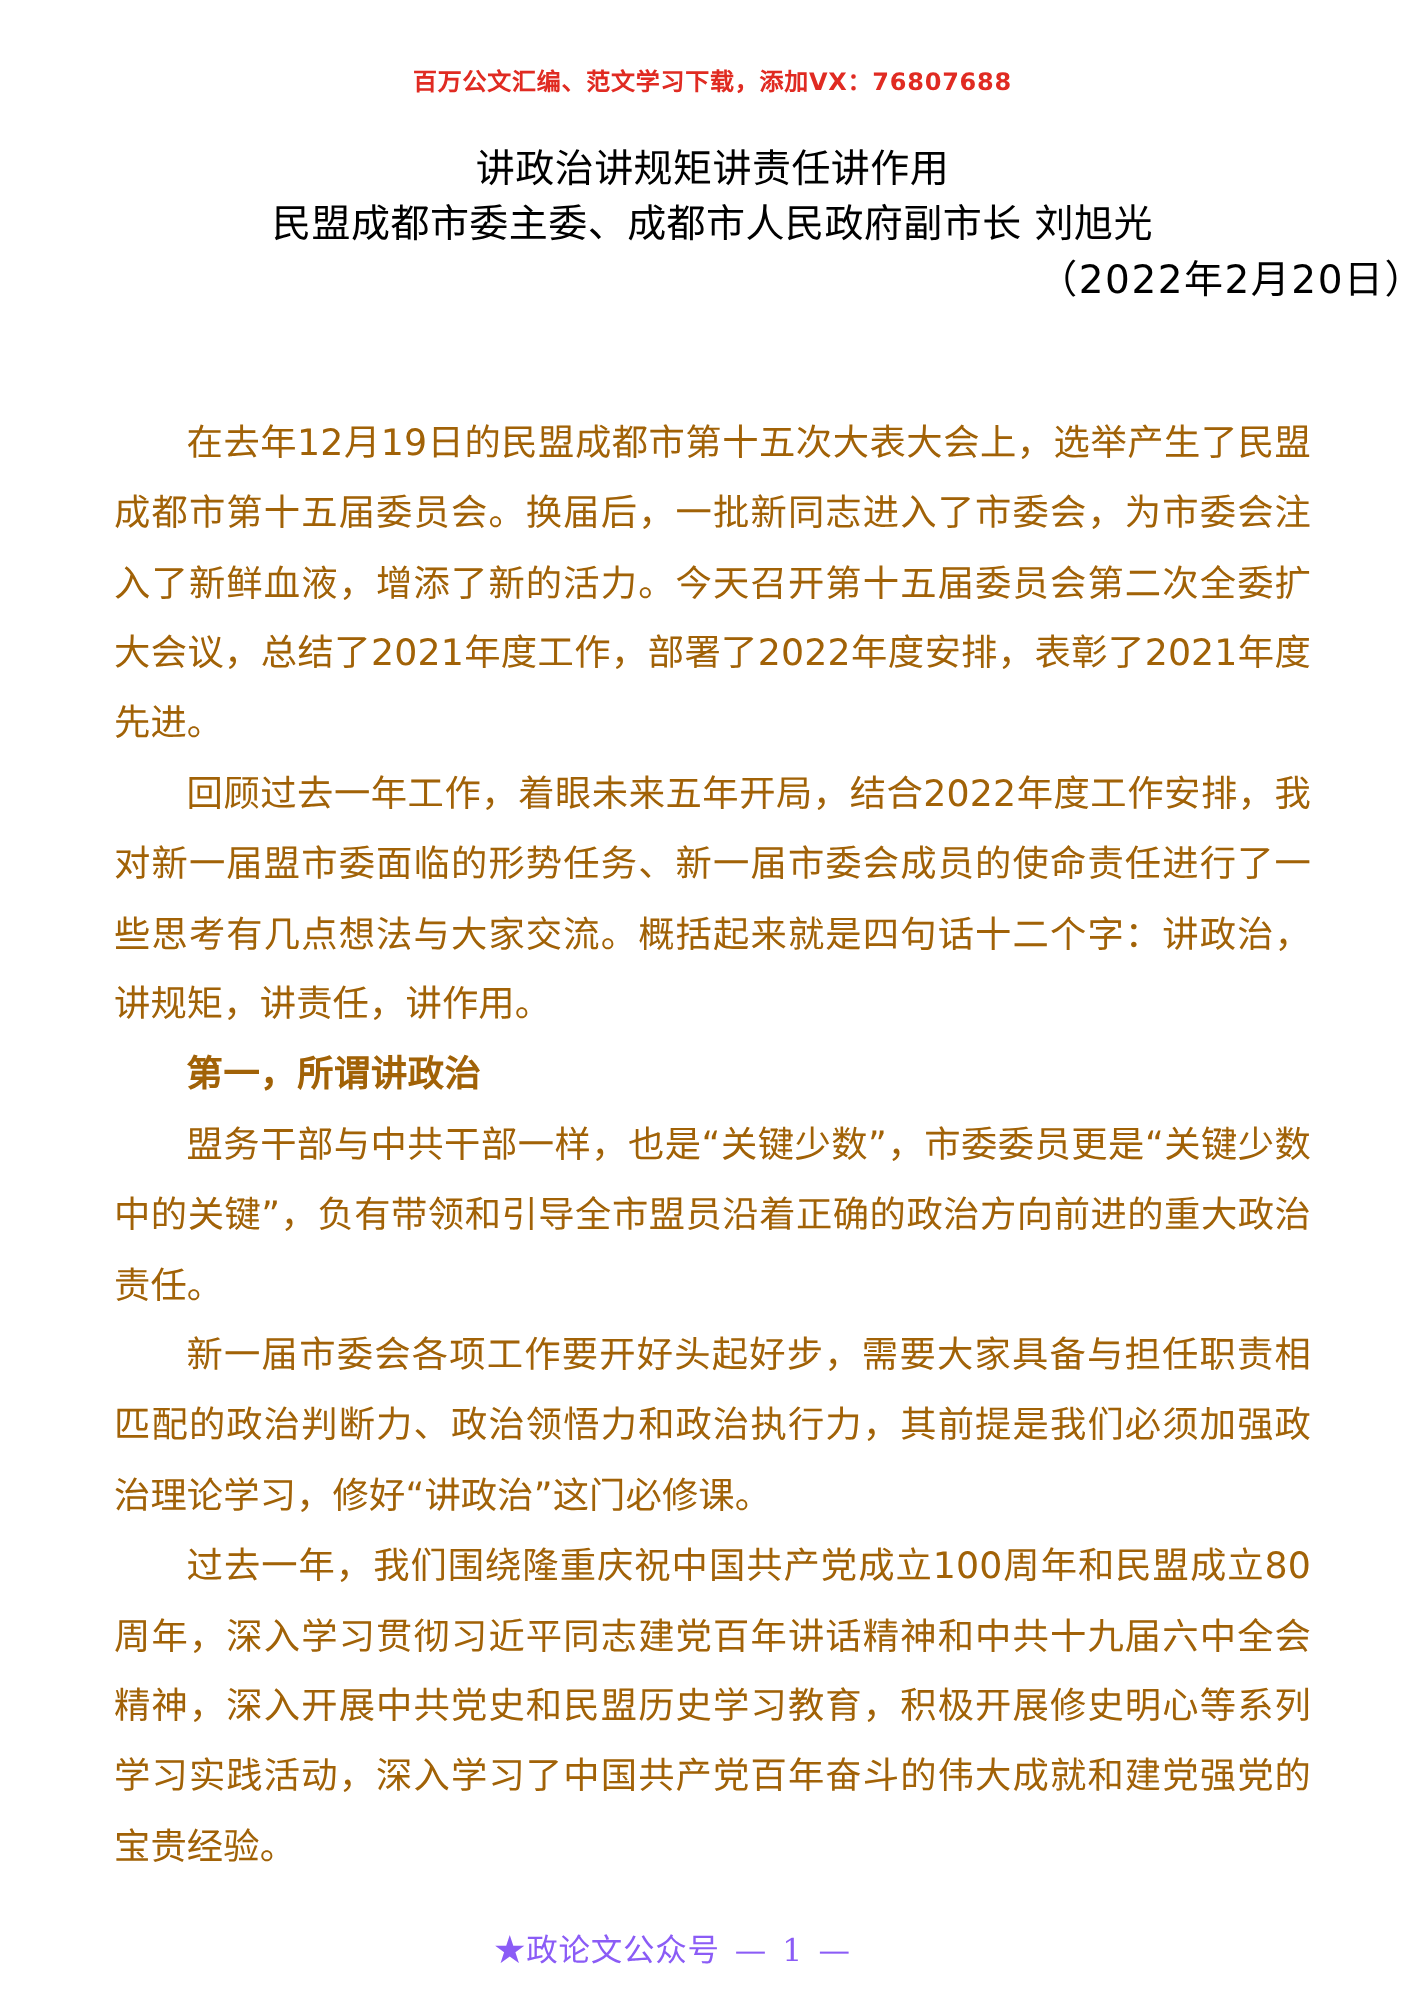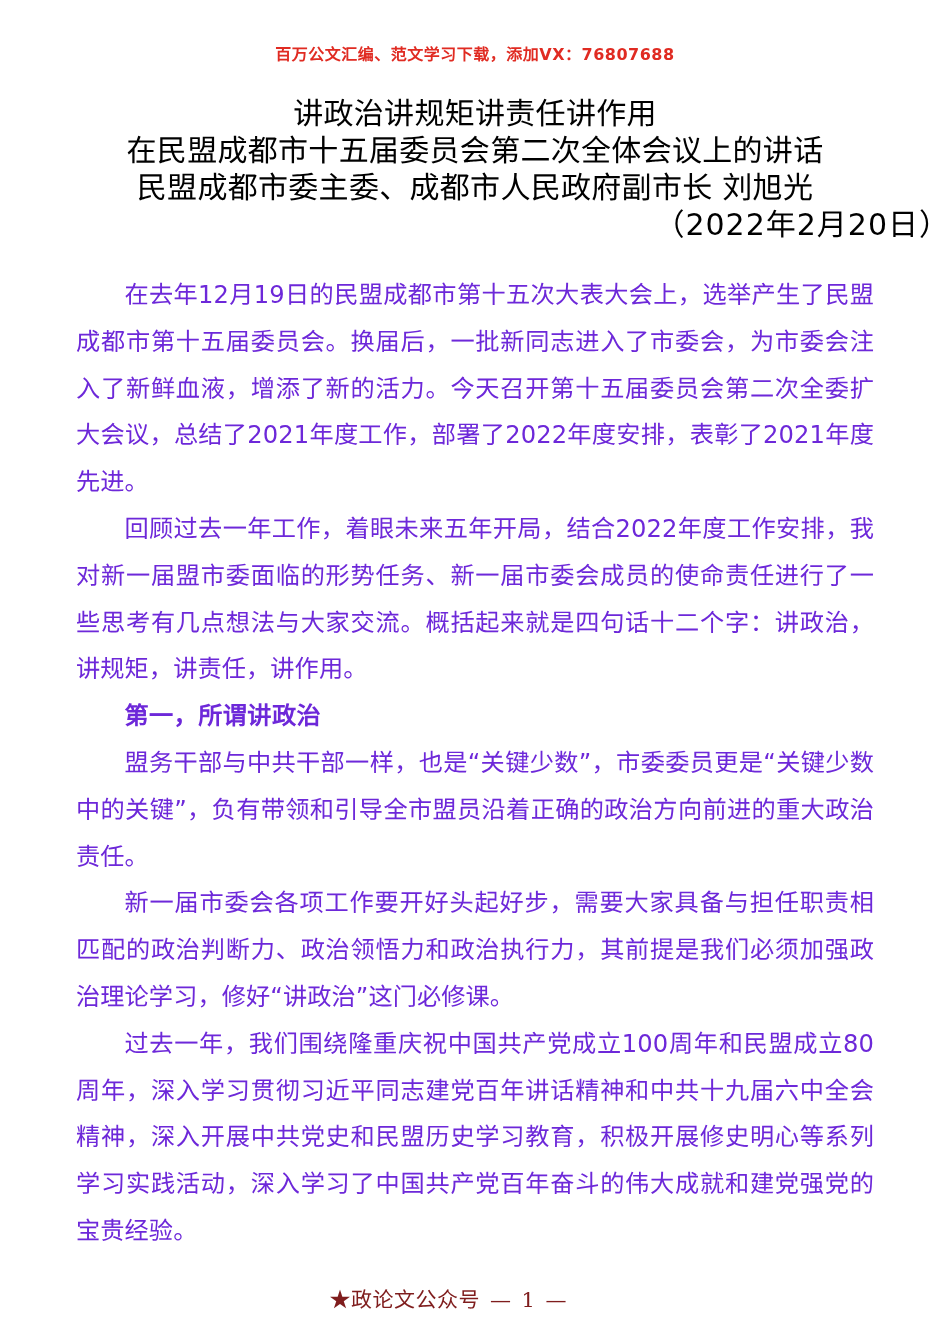--- a/index.html
+++ b/index.html
@@ -40,21 +40,21 @@
 
   
   .title-block {
     position: absolute;
     top: 95px;
     left: 0;
     width: 950px;
     text-align: center;
   }
   .title-line {
-    font-size: 30px;
+    font-size: 26px;
     line-height: 37px;
     font-weight: 400;
     color: #000;
     letter-spacing: 0.3px;
     white-space: nowrap;
   }
   .title-line.date {
     letter-spacing: 1px;
     text-align: right;
   }
@@ -68,42 +68,42 @@
   }
   p.para {
     margin: 0;
     padding: 0;
     font-size: 24.2px;
     line-height: 46.8px;
     text-align: justify;
     text-align-last: left;
     text-justify: inter-ideograph;
     letter-spacing: 0.1px;
-    color: #6d28d9;
+    color: #a16207;
     font-weight: 400;
   }
   p.para.indent {
     text-indent: 2em;
   }
   p.para.heading {
     font-weight: 700;
     text-indent: 2em;
     letter-spacing: 0.4px;
   }
 
   
   .footer {
     position: absolute;
     left: 0;
     top: 1286px;
     width: 898px;
     text-align: center;
     font-size: 21px;
     line-height: 28px;
-    color: #7f1d1d;
+    color: #8b5cf6;
     white-space: nowrap;
   }
   .footer .mark {
     font-family: "DejaVu Serif", "Liberation Serif", serif;
     letter-spacing: 0.5px;
   }
   .footer .pgno {
     font-family: "DejaVu Serif", "Liberation Serif", serif;
     letter-spacing: 2px;
     margin-left: 10px;
@@ -111,21 +111,20 @@
 </style>
 </head>
 <body>
 
 <div class="page">
 
   <div class="promo-header">百万公文汇编、范文学习下载，添加VX：76807688</div>
 
   <div class="title-block">
     <div class="title-line">讲政治讲规矩讲责任讲作用</div>
-    <div class="title-line">在民盟成都市十五届委员会第二次全体会议上的讲话</div>
     <div class="title-line">民盟成都市委主委、成都市人民政府副市长 刘旭光</div>
     <div class="title-line date">（2022年2月20日）</div>
   </div>
 
   <div class="body-wrap">
     <p class="para indent">在去年12月19日的民盟成都市第十五次大表大会上，选举产生了民盟成都市第十五届委员会。换届后，一批新同志进入了市委会，为市委会注入了新鲜血液，增添了新的活力。今天召开第十五届委员会第二次全委扩大会议，总结了2021年度工作，部署了2022年度安排，表彰了2021年度先进。</p>
     <p class="para indent">回顾过去一年工作，着眼未来五年开局，结合2022年度工作安排，我对新一届盟市委面临的形势任务、新一届市委会成员的使命责任进行了一些思考有几点想法与大家交流。概括起来就是四句话十二个字：讲政治，讲规矩，讲责任，讲作用。</p>
     <p class="para heading">第一，所谓讲政治</p>
     <p class="para indent">盟务干部与中共干部一样，也是“关键少数”，市委委员更是“关键少数中的关键”，负有带领和引导全市盟员沿着正确的政治方向前进的重大政治责任。</p>
     <p class="para indent">新一届市委会各项工作要开好头起好步，需要大家具备与担任职责相匹配的政治判断力、政治领悟力和政治执行力，其前提是我们必须加强政治理论学习，修好“讲政治”这门必修课。</p>

